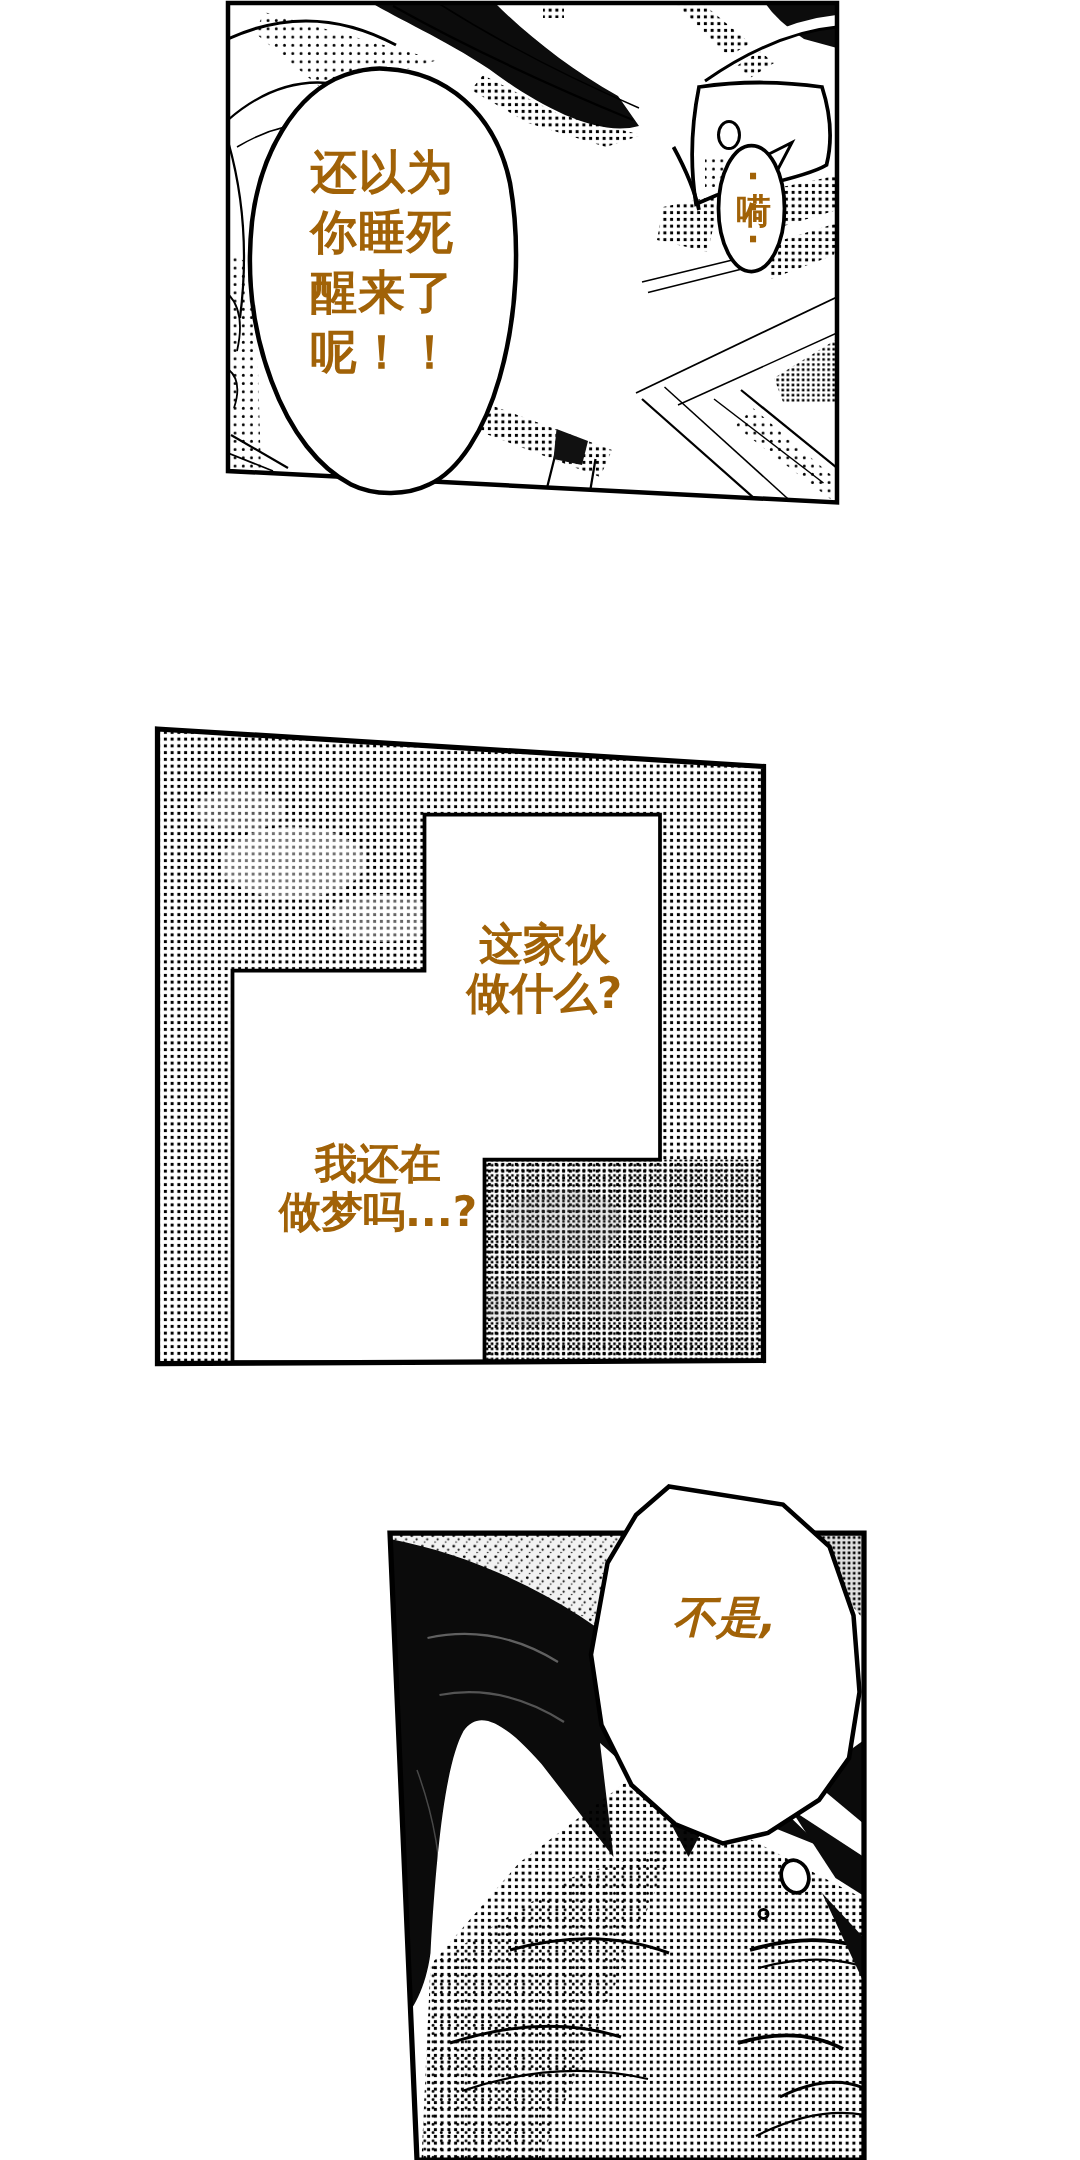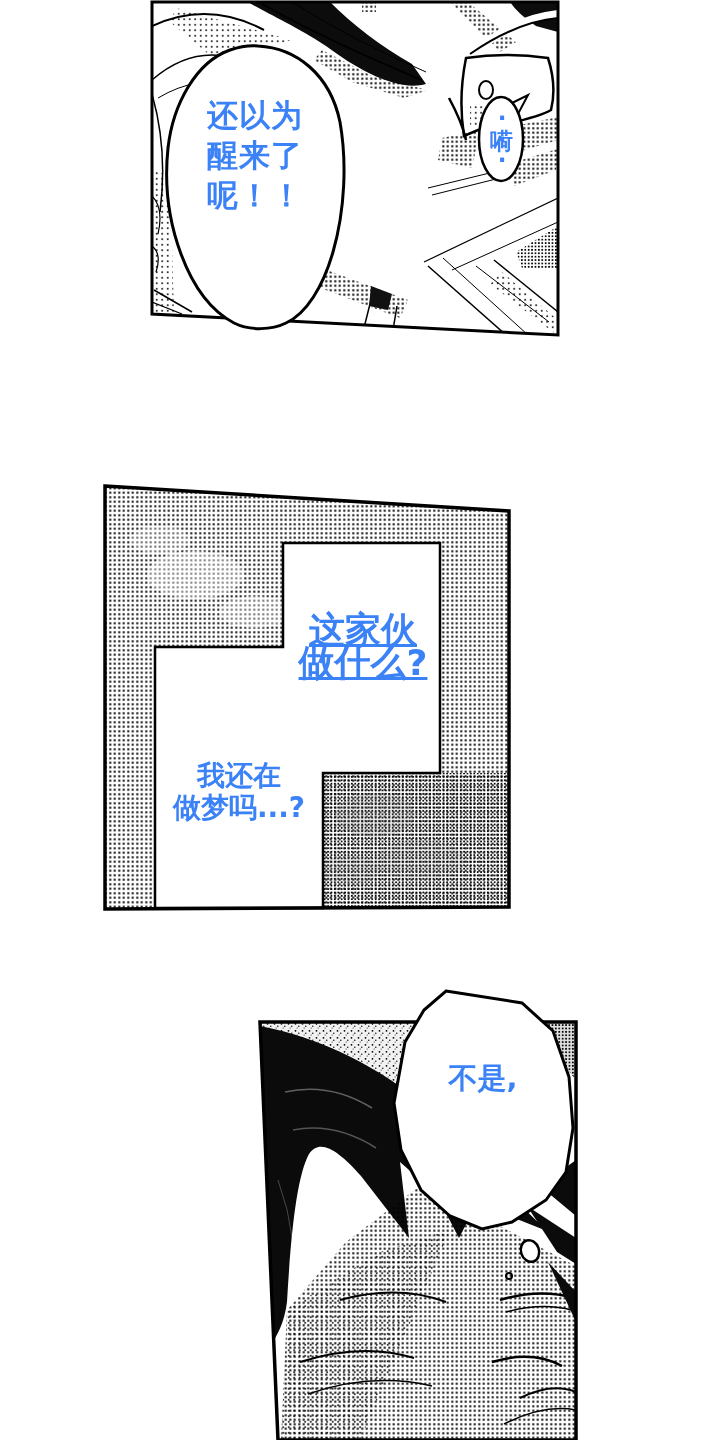--- a/index.html
+++ b/index.html
@@ -1,27 +1,27 @@
 <!DOCTYPE html>
 <html><head>
 <meta charset="utf-8">
 <style>
   html,body{margin:0;padding:0;width:720px;height:1440px;background:#ffffff;overflow:hidden;}
   .page{position:relative;width:720px;height:1440px;background:#ffffff;
         font-family:"DejaVu Sans",sans-serif;}
   .art{position:absolute;left:0;top:0;width:720px;height:1440px;z-index:1;}
-  .txt{position:absolute;z-index:2;color:#3b82f6;font-weight:700;text-align:center;
+  .txt{position:absolute;z-index:2;color:#a16207;font-weight:700;text-align:center;
        font-family:"DejaVu Sans",sans-serif;}
   .txt div{white-space:nowrap;}
   #t1{left:162px;top:95px;width:186px;font-size:31px;line-height:40px;letter-spacing:1px;}
   #sfx{left:486px;top:110px;width:32px;height:84px;font-size:23px;line-height:32px;
        writing-mode:vertical-rl;text-orientation:upright;letter-spacing:-5px;text-align:left;}
-  #t2{left:288px;top:613px;width:150px;font-size:36px;line-height:33px;text-decoration:underline;}
-  #t3{left:148px;top:760px;width:182px;font-size:28px;line-height:32px;}
-  #t4{left:393px;top:1060px;width:180px;font-size:29px;line-height:37px;}
+  #t2{left:288px;top:613px;width:150px;font-size:29px;line-height:33px;}
+  #t3{left:161px;top:760px;width:182px;font-size:28px;line-height:32px;}
+  #t4{left:393px;top:1060px;width:180px;font-size:29px;line-height:37px;font-style:italic;}
 </style>
 </head>
 <body>
 
 <div class="page">
 
   <svg class="art" viewBox="0 0 720 1440" xmlns="http://www.w3.org/2000/svg">
     <defs>
       <pattern id="dotL" width="5.5" height="5.5" patternUnits="userSpaceOnUse">
         <circle cx="2.7" cy="2.7" r="0.95" fill="#000"></circle>
@@ -160,20 +160,21 @@
     </g>
     <polygon points="260,1022 576,1022 576,1440 278,1440" fill="none" stroke="#000" stroke-width="3.5"></polygon>
     <path d="M446,991 L522,1003 L553,1031 L569,1077 L573,1128 L566,1172 L546,1200 L512,1222
              L482,1229 L450,1216 L421,1190 L401,1150 L394,1103 L405,1042 L424,1010 Z" fill="#fff" stroke="#000" stroke-width="3"></path>
     <ellipse cx="530" cy="1251" rx="9" ry="11" transform="rotate(-18 530 1251)" fill="#fff" stroke="#000" stroke-width="2.5"></ellipse>
     <circle cx="509" cy="1276" r="3" fill="none" stroke="#000" stroke-width="2"></circle>
   </svg>
 
   <div class="txt" id="t1">
     <div>还以为</div>
+    <div>你睡死</div>
     <div>醒来了</div>
     <div>呢！！</div>
   </div>
 
   <div class="txt" id="sfx">嗬···</div>
 
   <div class="txt" id="t2">
     <div>这家伙</div>
     <div>做什么?</div>
   </div>

